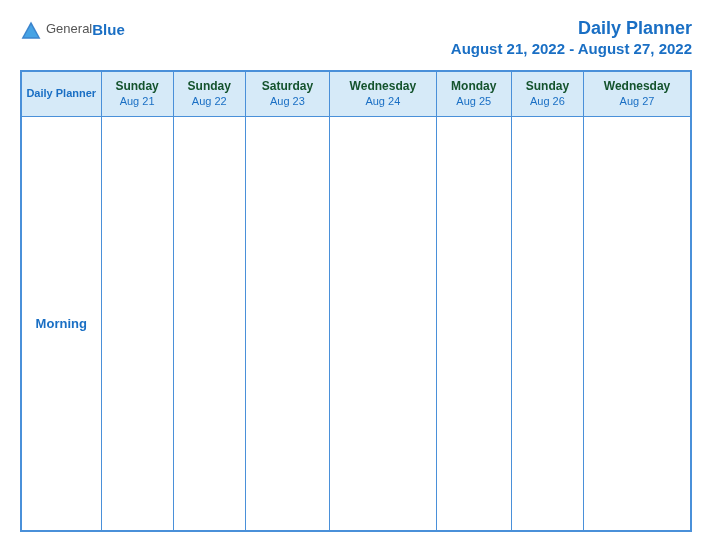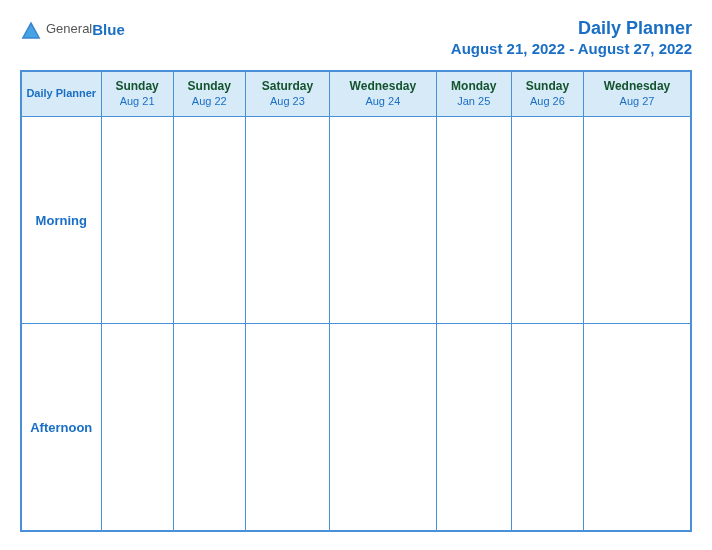--- a/index.html
+++ b/index.html
@@ -157,21 +157,21 @@
         <th>
           <span class="day-name">Saturday</span>
           <span class="day-date">Aug 23</span>
         </th>
         <th>
           <span class="day-name">Wednesday</span>
           <span class="day-date">Aug 24</span>
         </th>
         <th>
           <span class="day-name">Monday</span>
-          <span class="day-date">Jan 25</span>
+          <span class="day-date">Aug 25</span>
         </th>
         <th>
           <span class="day-name">Sunday</span>
           <span class="day-date">Aug 26</span>
         </th>
         <th>
           <span class="day-name">Wednesday</span>
           <span class="day-date">Aug 27</span>
         </th>
       </tr>
@@ -180,25 +180,15 @@
       <tr class="time-row">
         <td class="row-label">Morning</td>
         <td></td>
         <td></td>
         <td></td>
         <td></td>
         <td></td>
         <td></td>
         <td></td>
       </tr>
-      <tr class="time-row">
-        <td class="row-label">Afternoon</td>
-        <td></td>
-        <td></td>
-        <td></td>
-        <td></td>
-        <td></td>
-        <td></td>
-        <td></td>
-      </tr>
     </tbody>
   </table>
 </div>
 
 </body></html>

